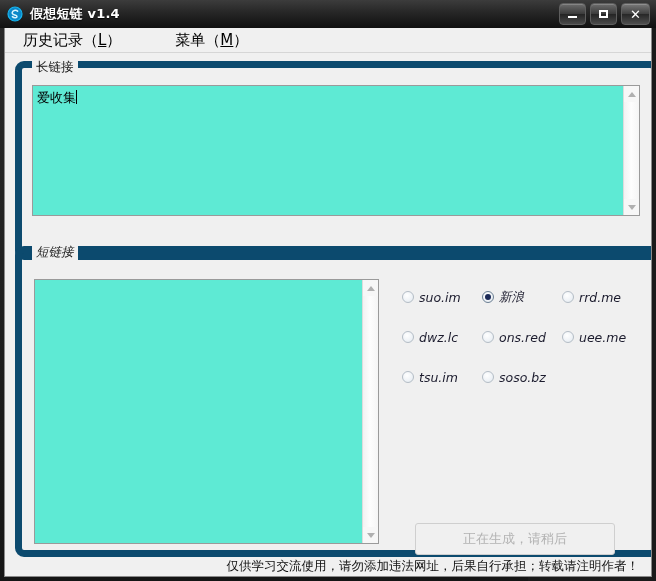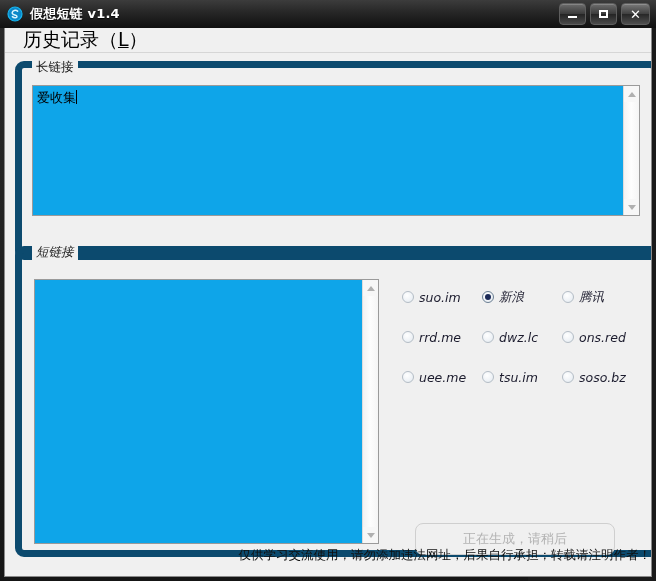--- a/index.html
+++ b/index.html
@@ -109,21 +109,21 @@
     left: 0; top: 0;
     width: 646px;
     height: 24px;
     background: #f0f0f0;
     border-bottom: 1px solid #d6d6d6;
     display: flex;
     align-items: center;
   }
   .menu-item {
     padding: 2px 12px;
-    font-size: 19px;
+    font-size: 15px;
     color: #000;
     cursor: default;
     white-space: nowrap;
   }
   .menu-item:first-child { margin-left: 6px; }
   .menu-item + .menu-item { margin-left: 30px; }
   .menu-item u { text-decoration: underline; }
 
   
   .groupbox {
@@ -153,21 +153,21 @@
     left: 10px;
     top: 218px;
     width: 630px;
     height: 297px;
     font-style: italic;
   }
 
   
   .textbox-wrap {
     position: absolute;
-    background: #0ea5e9;
+    background: #5eead4;
     border: 1px solid #9a9a9a;
     box-sizing: border-box;
     display: flex;
     overflow: hidden;
   }
   #tb-long {
     left: 10px;
     top: 17px;
     width: 608px;
     height: 131px;
@@ -281,41 +281,42 @@
   }
 
   
   .gen-button {
     position: absolute;
     left: 410px;
     top: 495px;
     width: 200px;
     height: 32px;
     border: 1px solid #cfcfcf;
-    border-radius: 8px;
+    border-radius: 3px;
     background: #f0f0f0;
     color: #b2b2b2;
     font-size: 13px;
     display: flex;
     align-items: center;
     justify-content: center;
     box-sizing: border-box;
     cursor: default;
   }
 
   
   .footer {
     position: absolute;
     left: 0;
     top: 519px;
     width: 646px;
     height: 28px;
     display: flex;
-    align-items: flex-start;
+    align-items: flex-end;
     justify-content: flex-end;
+    padding-right: 12px;
     box-sizing: border-box;
   }
   .footer-text {
     font-size: 12.5px;
     color: #111;
     white-space: nowrap;
   }
 </style>
 </head>
 <body>
@@ -343,20 +344,23 @@
         <span class="glyph-close">✕</span>
       </div>
     </div>
   </div>
 
   <div class="client">
 
     <div class="menubar">
       <div class="menu-item">
         <span>历史记录（</span><u>L</u><span>）</span>
+      </div>
+      <div class="menu-item">
+        <span>菜单（</span><u>M</u><span>）</span>
       </div>
     </div>
 
     <div class="groupbox" id="gb-long">
       <div class="groupbox-title">长链接</div>
 
       <div class="textbox-wrap" id="tb-long">
         <div class="textbox-content"><span>爱收集</span><span class="caret"></span></div>
         <div class="vscroll">
           <div class="vscroll-arrow">
@@ -388,24 +392,20 @@
 
       <div class="radio-grid">
         <div class="radio-row">
           <span class="radio-mark"></span>
           <span class="radio-label">suo.im</span>
         </div>
         <div class="radio-row checked">
           <span class="radio-mark"></span>
           <span class="radio-label">新浪</span>
         </div>
-        <div class="radio-row">
-          <span class="radio-mark"></span>
-          <span class="radio-label">腾讯</span>
-        </div>
 
         <div class="radio-row">
           <span class="radio-mark"></span>
           <span class="radio-label">rrd.me</span>
         </div>
         <div class="radio-row">
           <span class="radio-mark"></span>
           <span class="radio-label">dwz.lc</span>
         </div>
         <div class="radio-row">

